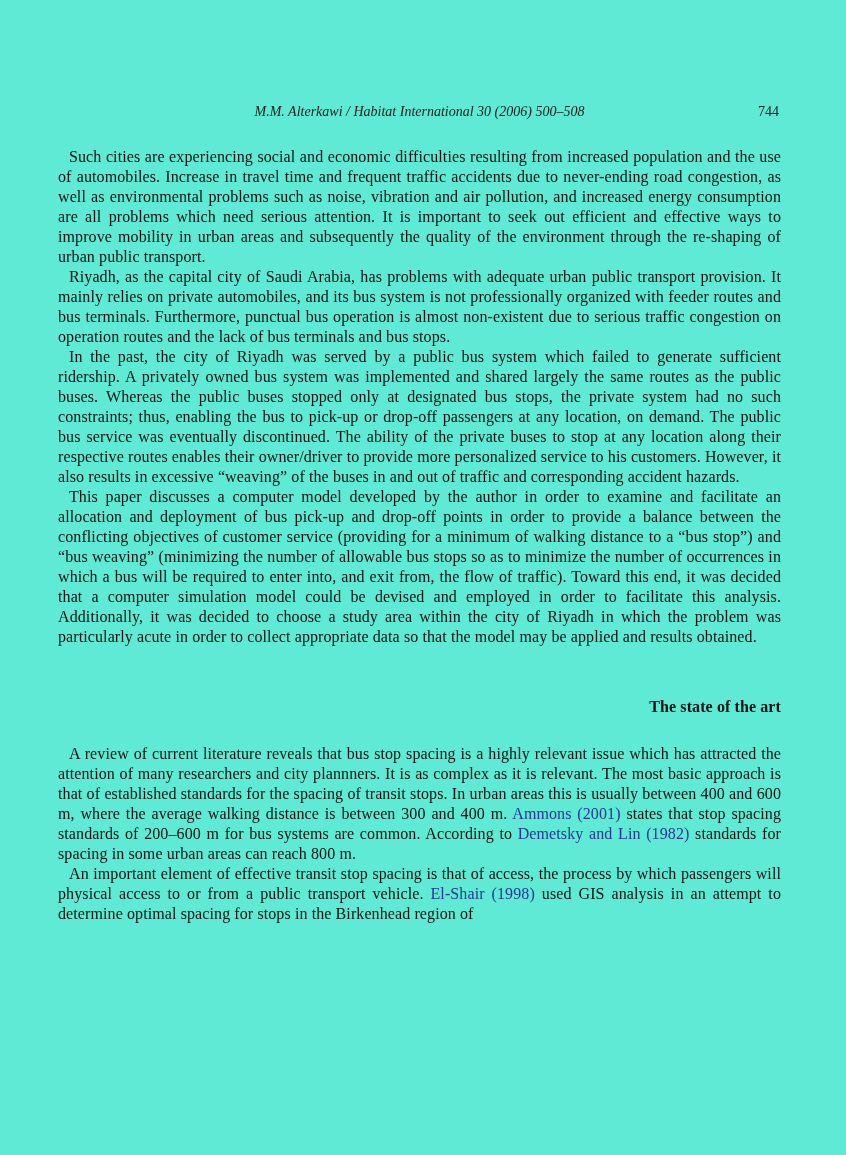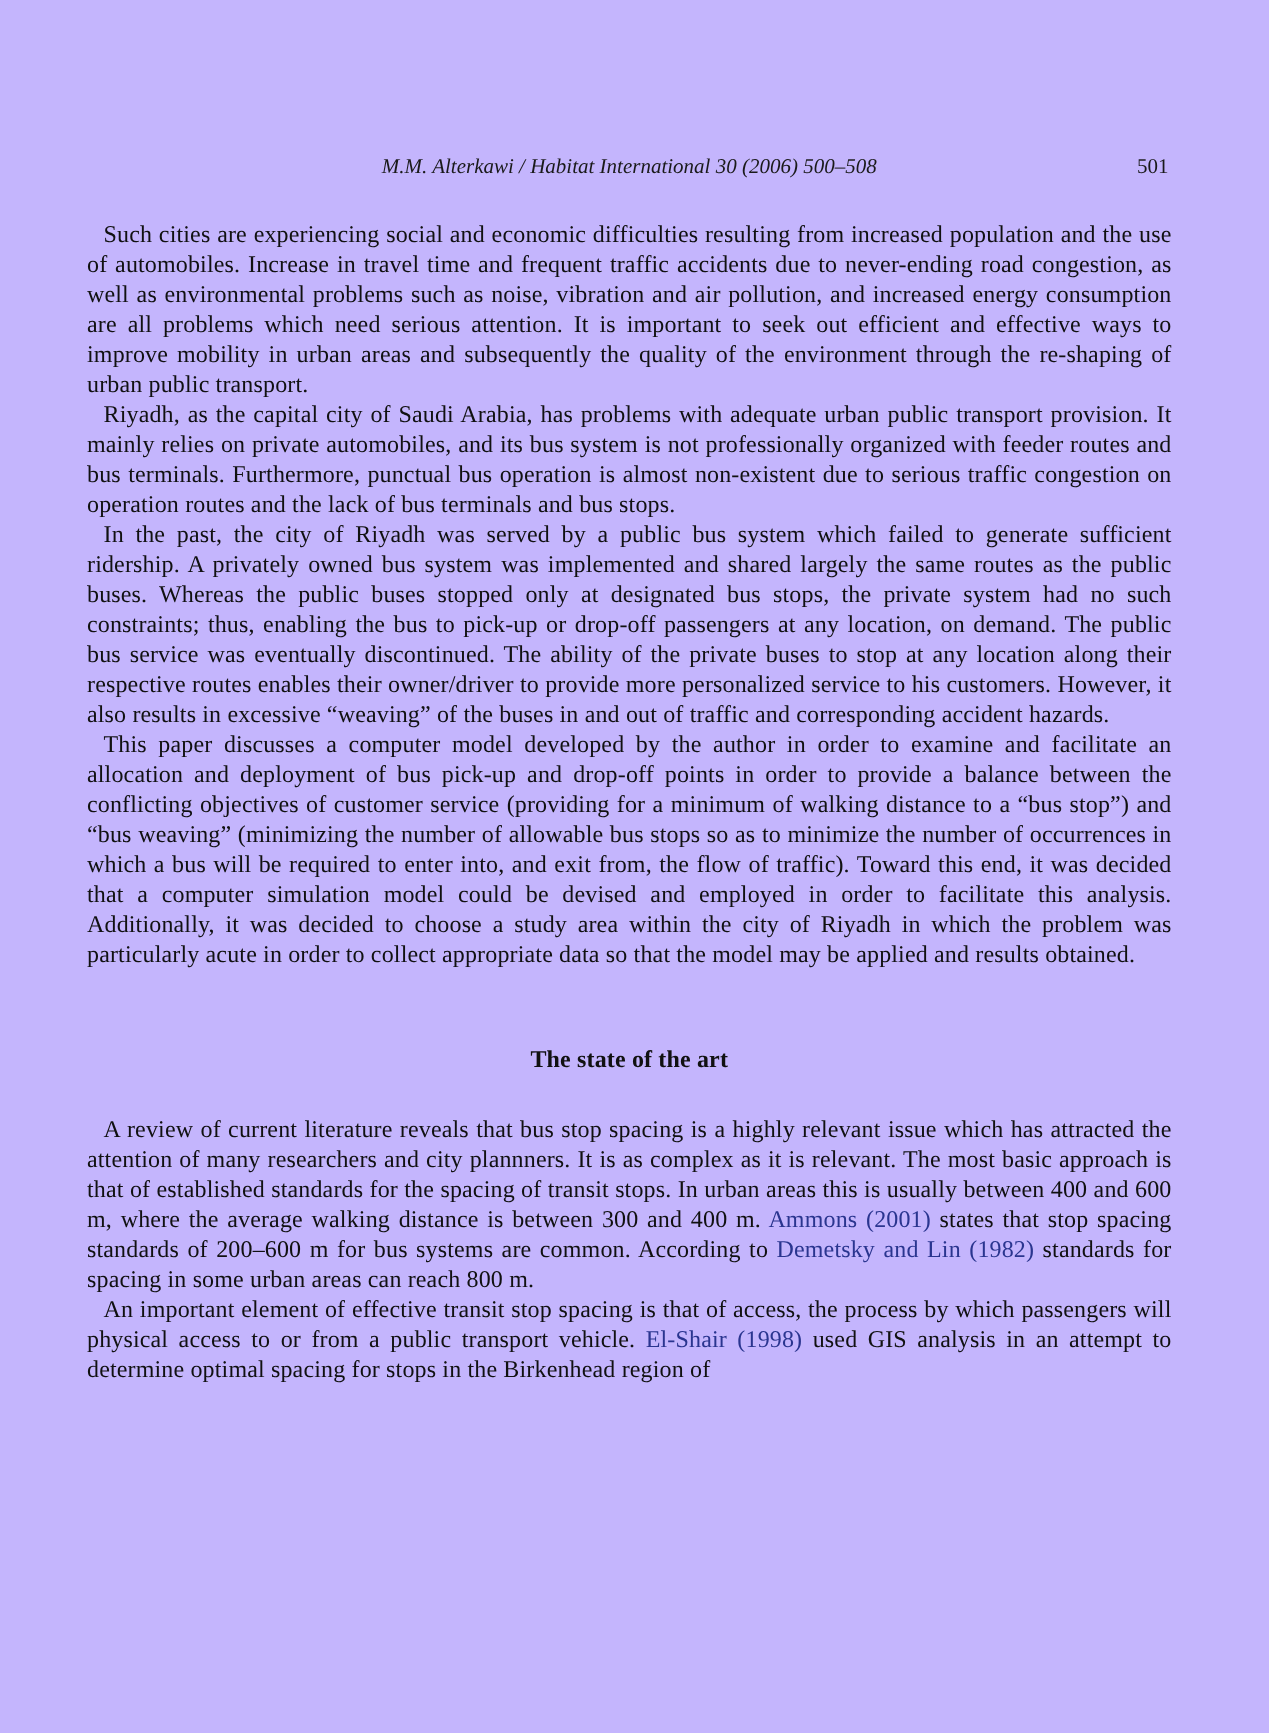--- a/index.html
+++ b/index.html
@@ -1,20 +1,20 @@
 <!DOCTYPE html>
 <html><head>
 <meta charset="utf-8">
 <style>
   html, body { margin: 0; padding: 0; background: #ffffff; }
   .page {
     position: relative;
     width: 846px;
     height: 1155px;
-    background: #c4b5fd;
+    background: #5eead4;
     font-family: "Liberation Serif", serif;
     color: #111111;
     overflow: hidden;
   }
   .content {
     position: absolute;
     left: 58px;
     top: 103px;
     width: 723px;
   }
@@ -40,39 +40,39 @@
     letter-spacing: 0.1px;
   }
   p.para {
     margin: 0;
     text-indent: 11px;
   }
   .section-heading {
     font-size: 16px;
     font-weight: bold;
     margin: 50px 0 27px 0;
-    text-align: center;
+    text-align: right;
     text-indent: 0;
     color: #111111;
   }
   a.cite {
     color: #2a358f;
     text-decoration: none;
     cursor: pointer;
   }
 </style>
 </head>
 <body>
 
 <div class="page">
   <div class="content">
 
     <div class="running-header">
       <span>M.M. Alterkawi / Habitat International 30 (2006) 500–508</span>
-      <span class="page-number">501</span>
+      <span class="page-number">744</span>
     </div>
 
     <div class="body-text">
       <p class="para">Such cities are experiencing social and economic difficulties resulting from increased population and the use of automobiles. Increase in travel time and frequent traffic accidents due to never-ending road congestion, as well as environmental problems such as noise, vibration and air pollution, and increased energy consumption are all problems which need serious attention. It is important to seek out efficient and effective ways to improve mobility in urban areas and subsequently the quality of the environment through the re-shaping of urban public transport.</p>
       <p class="para">Riyadh, as the capital city of Saudi Arabia, has problems with adequate urban public transport provision. It mainly relies on private automobiles, and its bus system is not professionally organized with feeder routes and bus terminals. Furthermore, punctual bus operation is almost non-existent due to serious traffic congestion on operation routes and the lack of bus terminals and bus stops.</p>
       <p class="para">In the past, the city of Riyadh was served by a public bus system which failed to generate sufficient ridership. A privately owned bus system was implemented and shared largely the same routes as the public buses. Whereas the public buses stopped only at designated bus stops, the private system had no such constraints; thus, enabling the bus to pick-up or drop-off passengers at any location, on demand. The public bus service was eventually discontinued. The ability of the private buses to stop at any location along their respective routes enables their owner/driver to provide more personalized service to his customers. However, it also results in excessive “weaving” of the buses in and out of traffic and corresponding accident hazards.</p>
       <p class="para">This paper discusses a computer model developed by the author in order to examine and facilitate an allocation and deployment of bus pick-up and drop-off points in order to provide a balance between the conflicting objectives of customer service (providing for a minimum of walking distance to a “bus stop”) and “bus weaving” (minimizing the number of allowable bus stops so as to minimize the number of occurrences in which a bus will be required to enter into, and exit from, the flow of traffic). Toward this end, it was decided that a computer simulation model could be devised and employed in order to facilitate this analysis. Additionally, it was decided to choose a study area within the city of Riyadh in which the problem was particularly acute in order to collect appropriate data so that the model may be applied and results obtained.</p>
 
       <h2 class="section-heading">The state of the art</h2>
 

